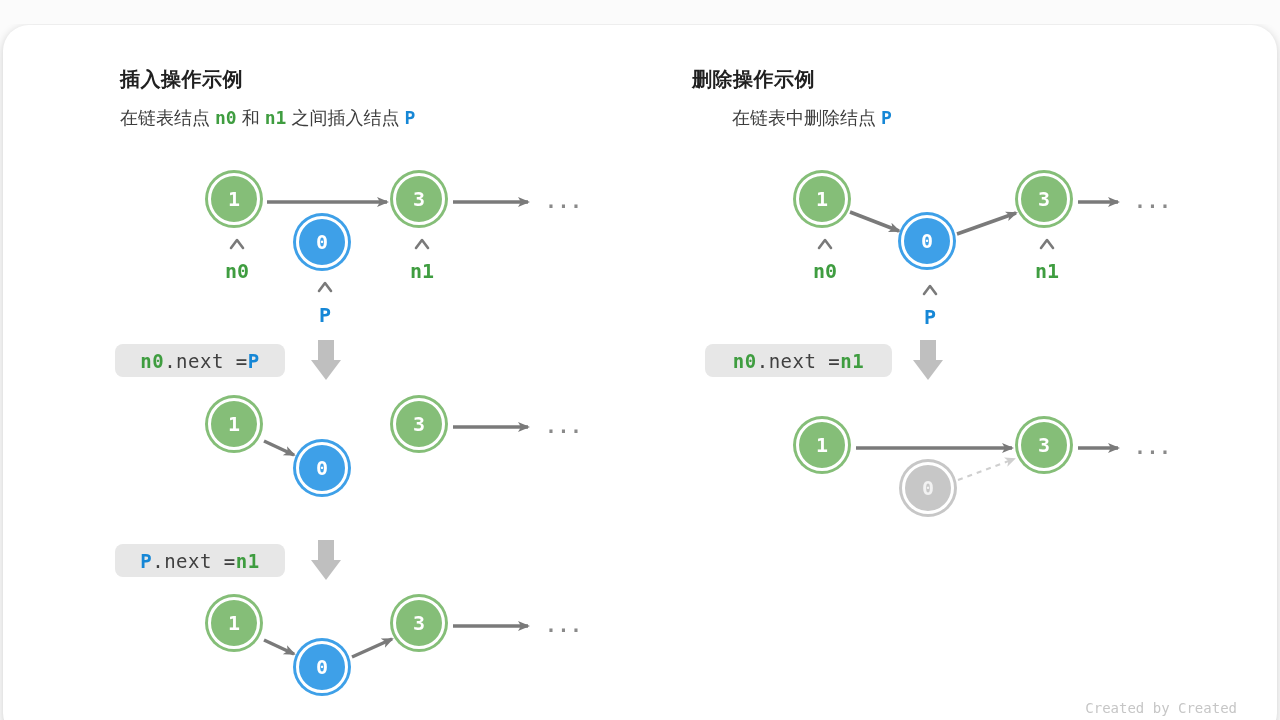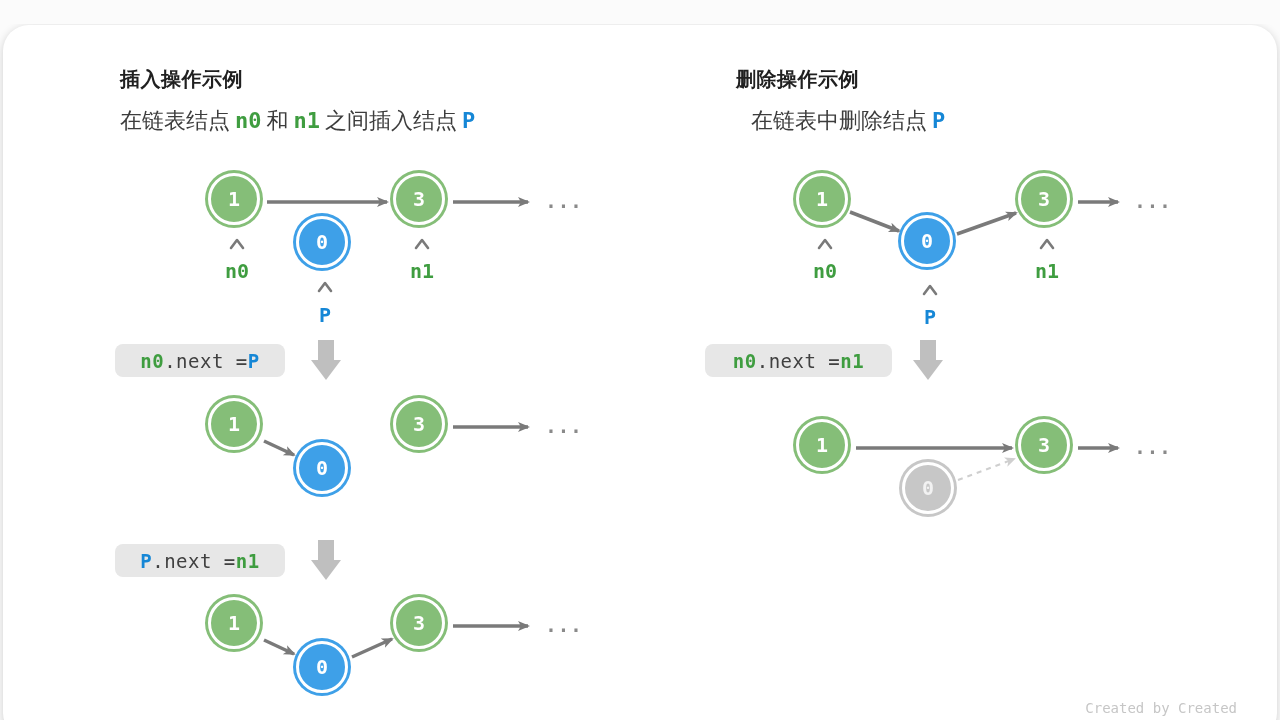--- a/index.html
+++ b/index.html
@@ -2,21 +2,21 @@
 <html><head>
 <meta charset="utf-8">
 <style>
   html,body{margin:0;padding:0;background:#fbfbfb;}
   .stage{position:relative;width:1280px;height:720px;font-family:"Liberation Sans",sans-serif;overflow:hidden;margin-top:24px;}
   .card{position:absolute;left:3px;top:1px;width:1274px;height:714px;background:#ffffff;
         border-radius:26px;box-shadow:0 2px 9px rgba(0,0,0,.18);}
   .wires{position:absolute;left:0;top:0;width:1280px;height:720px;}
 
   .title{position:absolute;font-size:20px;font-weight:bold;color:#202020;letter-spacing:.5px;}
-  .subtitle{position:absolute;font-size:22px;color:#3d3d3d;}
+  .subtitle{position:absolute;font-size:18px;color:#3d3d3d;}
   .subtitle .tok{font-family:"DejaVu Sans Mono",monospace;font-weight:bold;margin:0 5px;}
   .g{color:#3F9D40;}
   .b{color:#1687D6;}
 
   .node{position:absolute;width:46px;height:46px;border-radius:50%;border:3px solid #fff;
         display:flex;align-items:center;justify-content:center;
         font-family:"DejaVu Sans Mono",monospace;font-weight:bold;font-size:20px;color:#fff;}
   .node.green{background:#85BE78;box-shadow:0 0 0 3px #85BE78;}
   .node.blue{background:#3EA0E8;box-shadow:0 0 0 3px #3EA0E8;}
   .node.gray{background:#C7C7C7;box-shadow:0 0 0 3px #C7C7C7;color:#F2F2F2;}
@@ -125,22 +125,22 @@
     <span class="b">P</span>
       <span>.next = </span>
       <span class="g">n1</span>
   </div>
 
   <div class="node green" style="left:208px;top:573px;">1</div>
   <div class="node blue" style="left:296px;top:617px;">0</div>
   <div class="node green" style="left:393px;top:573px;">3</div>
   <div class="dots" style="left:544px;top:591px;">...</div>
 
-  <div class="title" style="left:736px;top:42px;">删除操作示例</div>
-  <div class="subtitle" style="left:751px;top:82px;">
+  <div class="title" style="left:692px;top:42px;">删除操作示例</div>
+  <div class="subtitle" style="left:732px;top:82px;">
     <span>在链表中删除结点</span><span class="tok b">P</span>
   </div>
 
   <div class="node green" style="left:796px;top:149px;">1</div>
   <div class="node blue" style="left:901px;top:191px;">0</div>
   <div class="node green" style="left:1018px;top:149px;">3</div>
   <div class="dots" style="left:1133px;top:167px;">...</div>
   <div class="lbl g" style="left:801px;top:235px;">n0</div>
   <div class="lbl g" style="left:1023px;top:235px;">n1</div>
   <div class="lbl b" style="left:906px;top:281px;">P</div>

